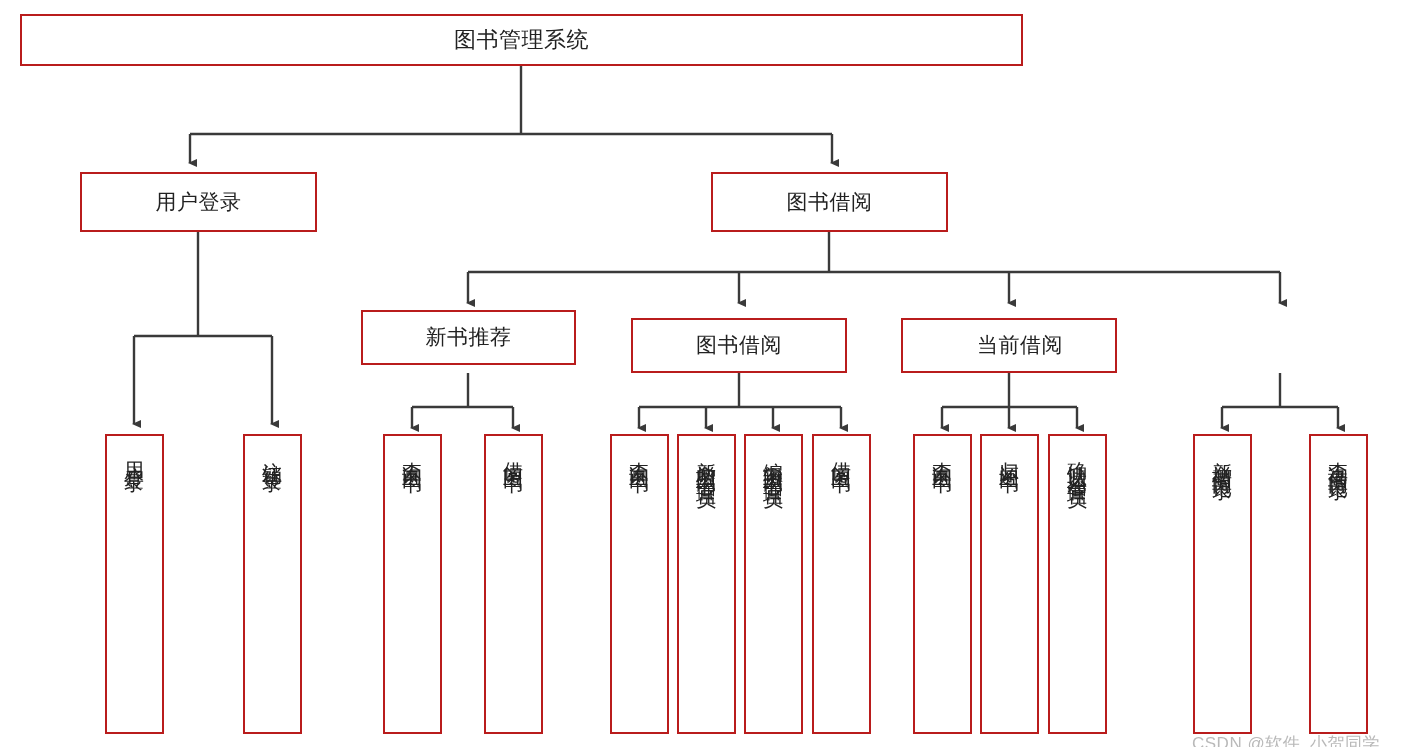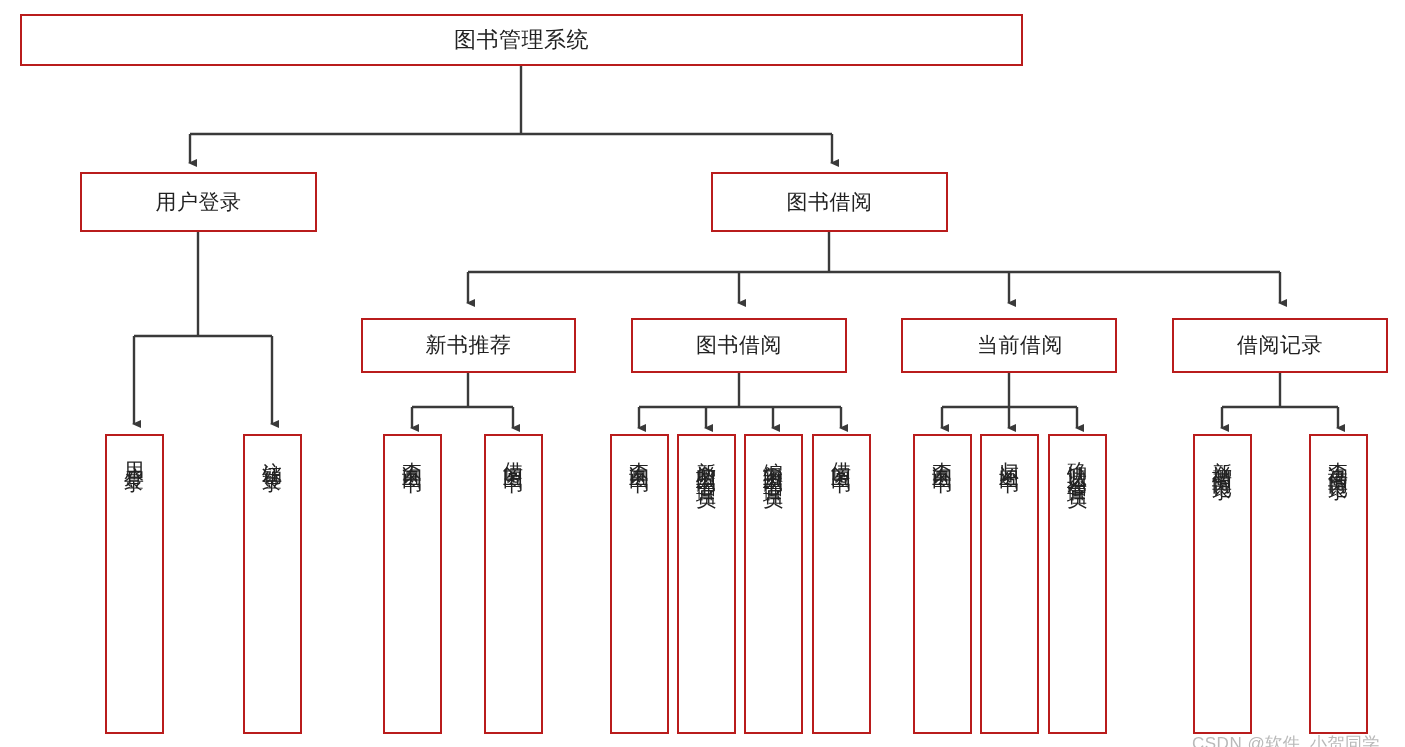--- a/index.html
+++ b/index.html
@@ -131,31 +131,28 @@
     <span class="node-label">图书管理系统</span>
   </div>
 
   <div class="node horiz" style="left:80px; top:172px; width:237px; height:60px;">
     <span class="node-label">用户登录</span>
   </div>
   <div class="node horiz" style="left:711px; top:172px; width:237px; height:60px;">
     <span class="node-label">图书借阅</span>
   </div>
 
-  <div class="node horiz" style="left:361px; top:318px; width:215px; height:55px;">
+  <div class="node horiz" style="left:361px; top:310px; width:215px; height:55px;">
     <span class="node-label">新书推荐</span>
   </div>
   <div class="node horiz" style="left:631px; top:318px; width:216px; height:55px;">
     <span class="node-label">图书借阅</span>
   </div>
   <div class="node horiz" style="left:901px; top:318px; width:216px; height:55px;padding-left:22px;">
     <span class="node-label">当前借阅</span>
-  </div>
-  <div class="node horiz" style="left:1172px; top:318px; width:216px; height:55px;">
-    <span class="node-label">借阅记录</span>
   </div>
 
   <div class="node leaf" style="left:105px; top:434px; width:59px; height:300px;">
     <span class="node-label">用户登录</span>
   </div>
   <div class="node leaf" style="left:243px; top:434px; width:59px; height:300px;">
     <span class="node-label">注销登录</span>
   </div>
 
   <div class="node leaf" style="left:383px; top:434px; width:59px; height:300px;">

